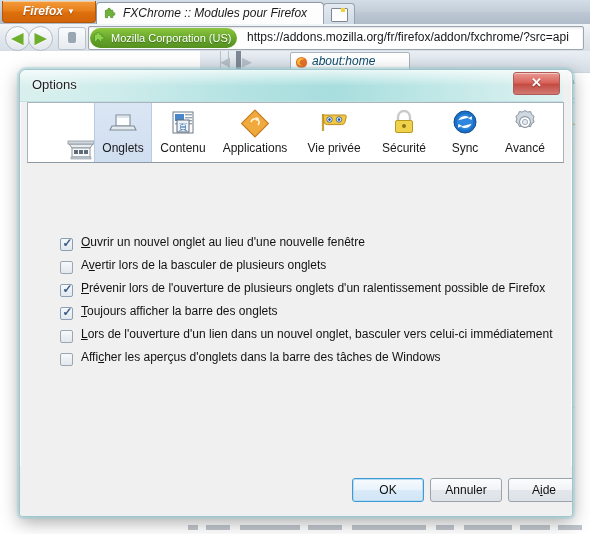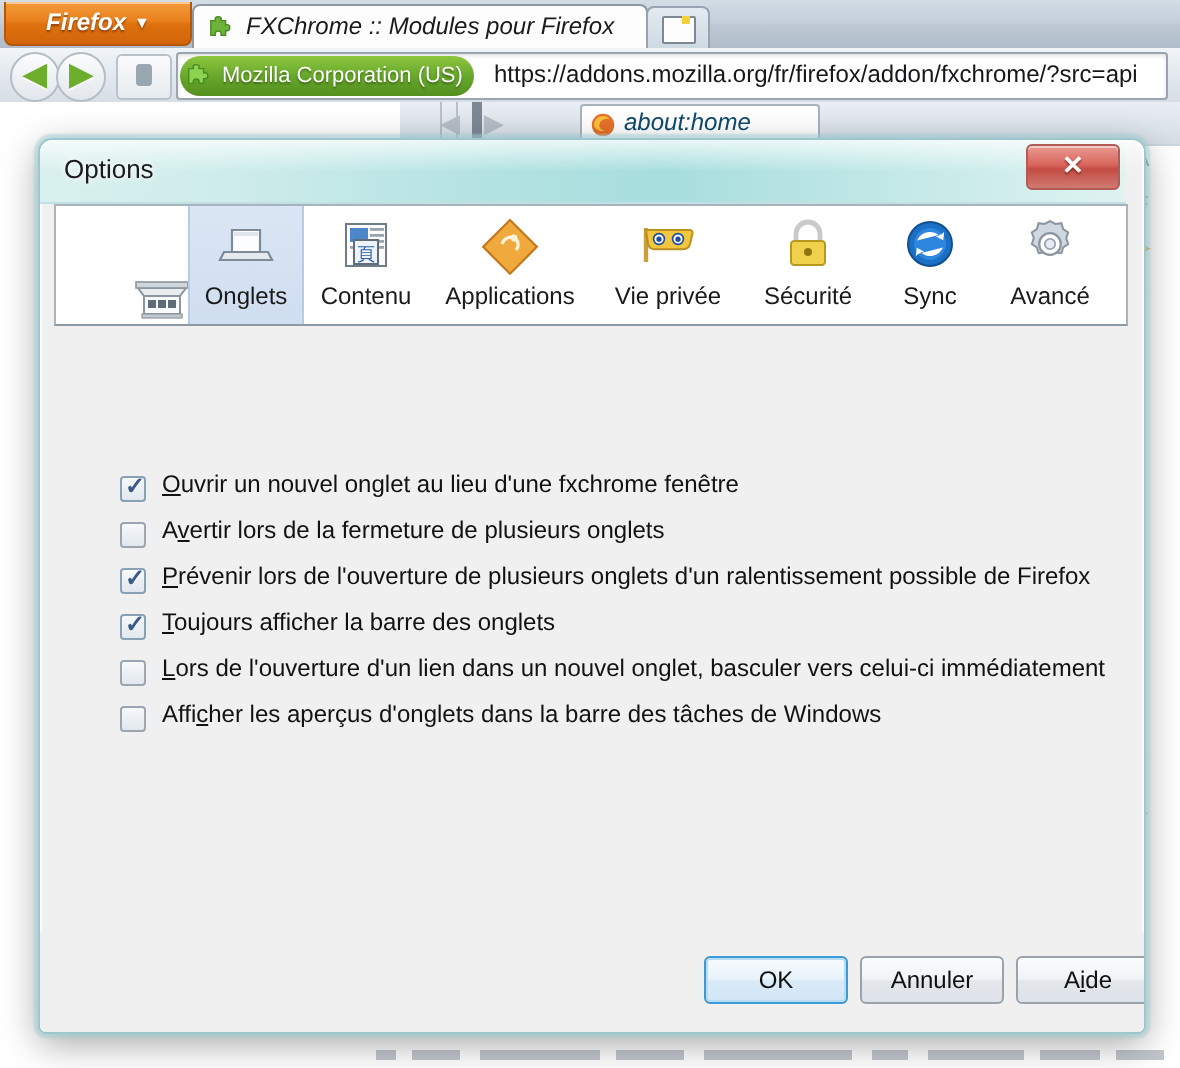--- a/index.html
+++ b/index.html
@@ -652,26 +652,26 @@
       <span class="label">Avancé</span>
     </div>
   </div>
 
   <div class="panel">
 
     <div class="checkrow" style="top:72px;">
       <span class="cbox checked">
           <span class="tick">✓</span>
         </span>
-      <span class="txt"><u>O</u><span>uvrir un nouvel onglet au lieu d'une fxchrome fenêtre</span></span>
+      <span class="txt"><u>O</u><span>uvrir un nouvel onglet au lieu d'une nouvelle fenêtre</span></span>
     </div>
 
     <div class="checkrow" style="top:95px;">
       <span class="cbox"></span>
-      <span class="txt"><span>A</span><u>v</u><span>ertir lors de la fermeture de plusieurs onglets</span></span>
+      <span class="txt"><span>A</span><u>v</u><span>ertir lors de la basculer de plusieurs onglets</span></span>
     </div>
 
     <div class="checkrow" style="top:118px;">
       <span class="cbox checked">
           <span class="tick">✓</span>
         </span>
       <span class="txt"><u>P</u><span>révenir lors de l'ouverture de plusieurs onglets d'un ralentissement possible de Firefox</span></span>
     </div>
 
     <div class="checkrow" style="top:141px;">

